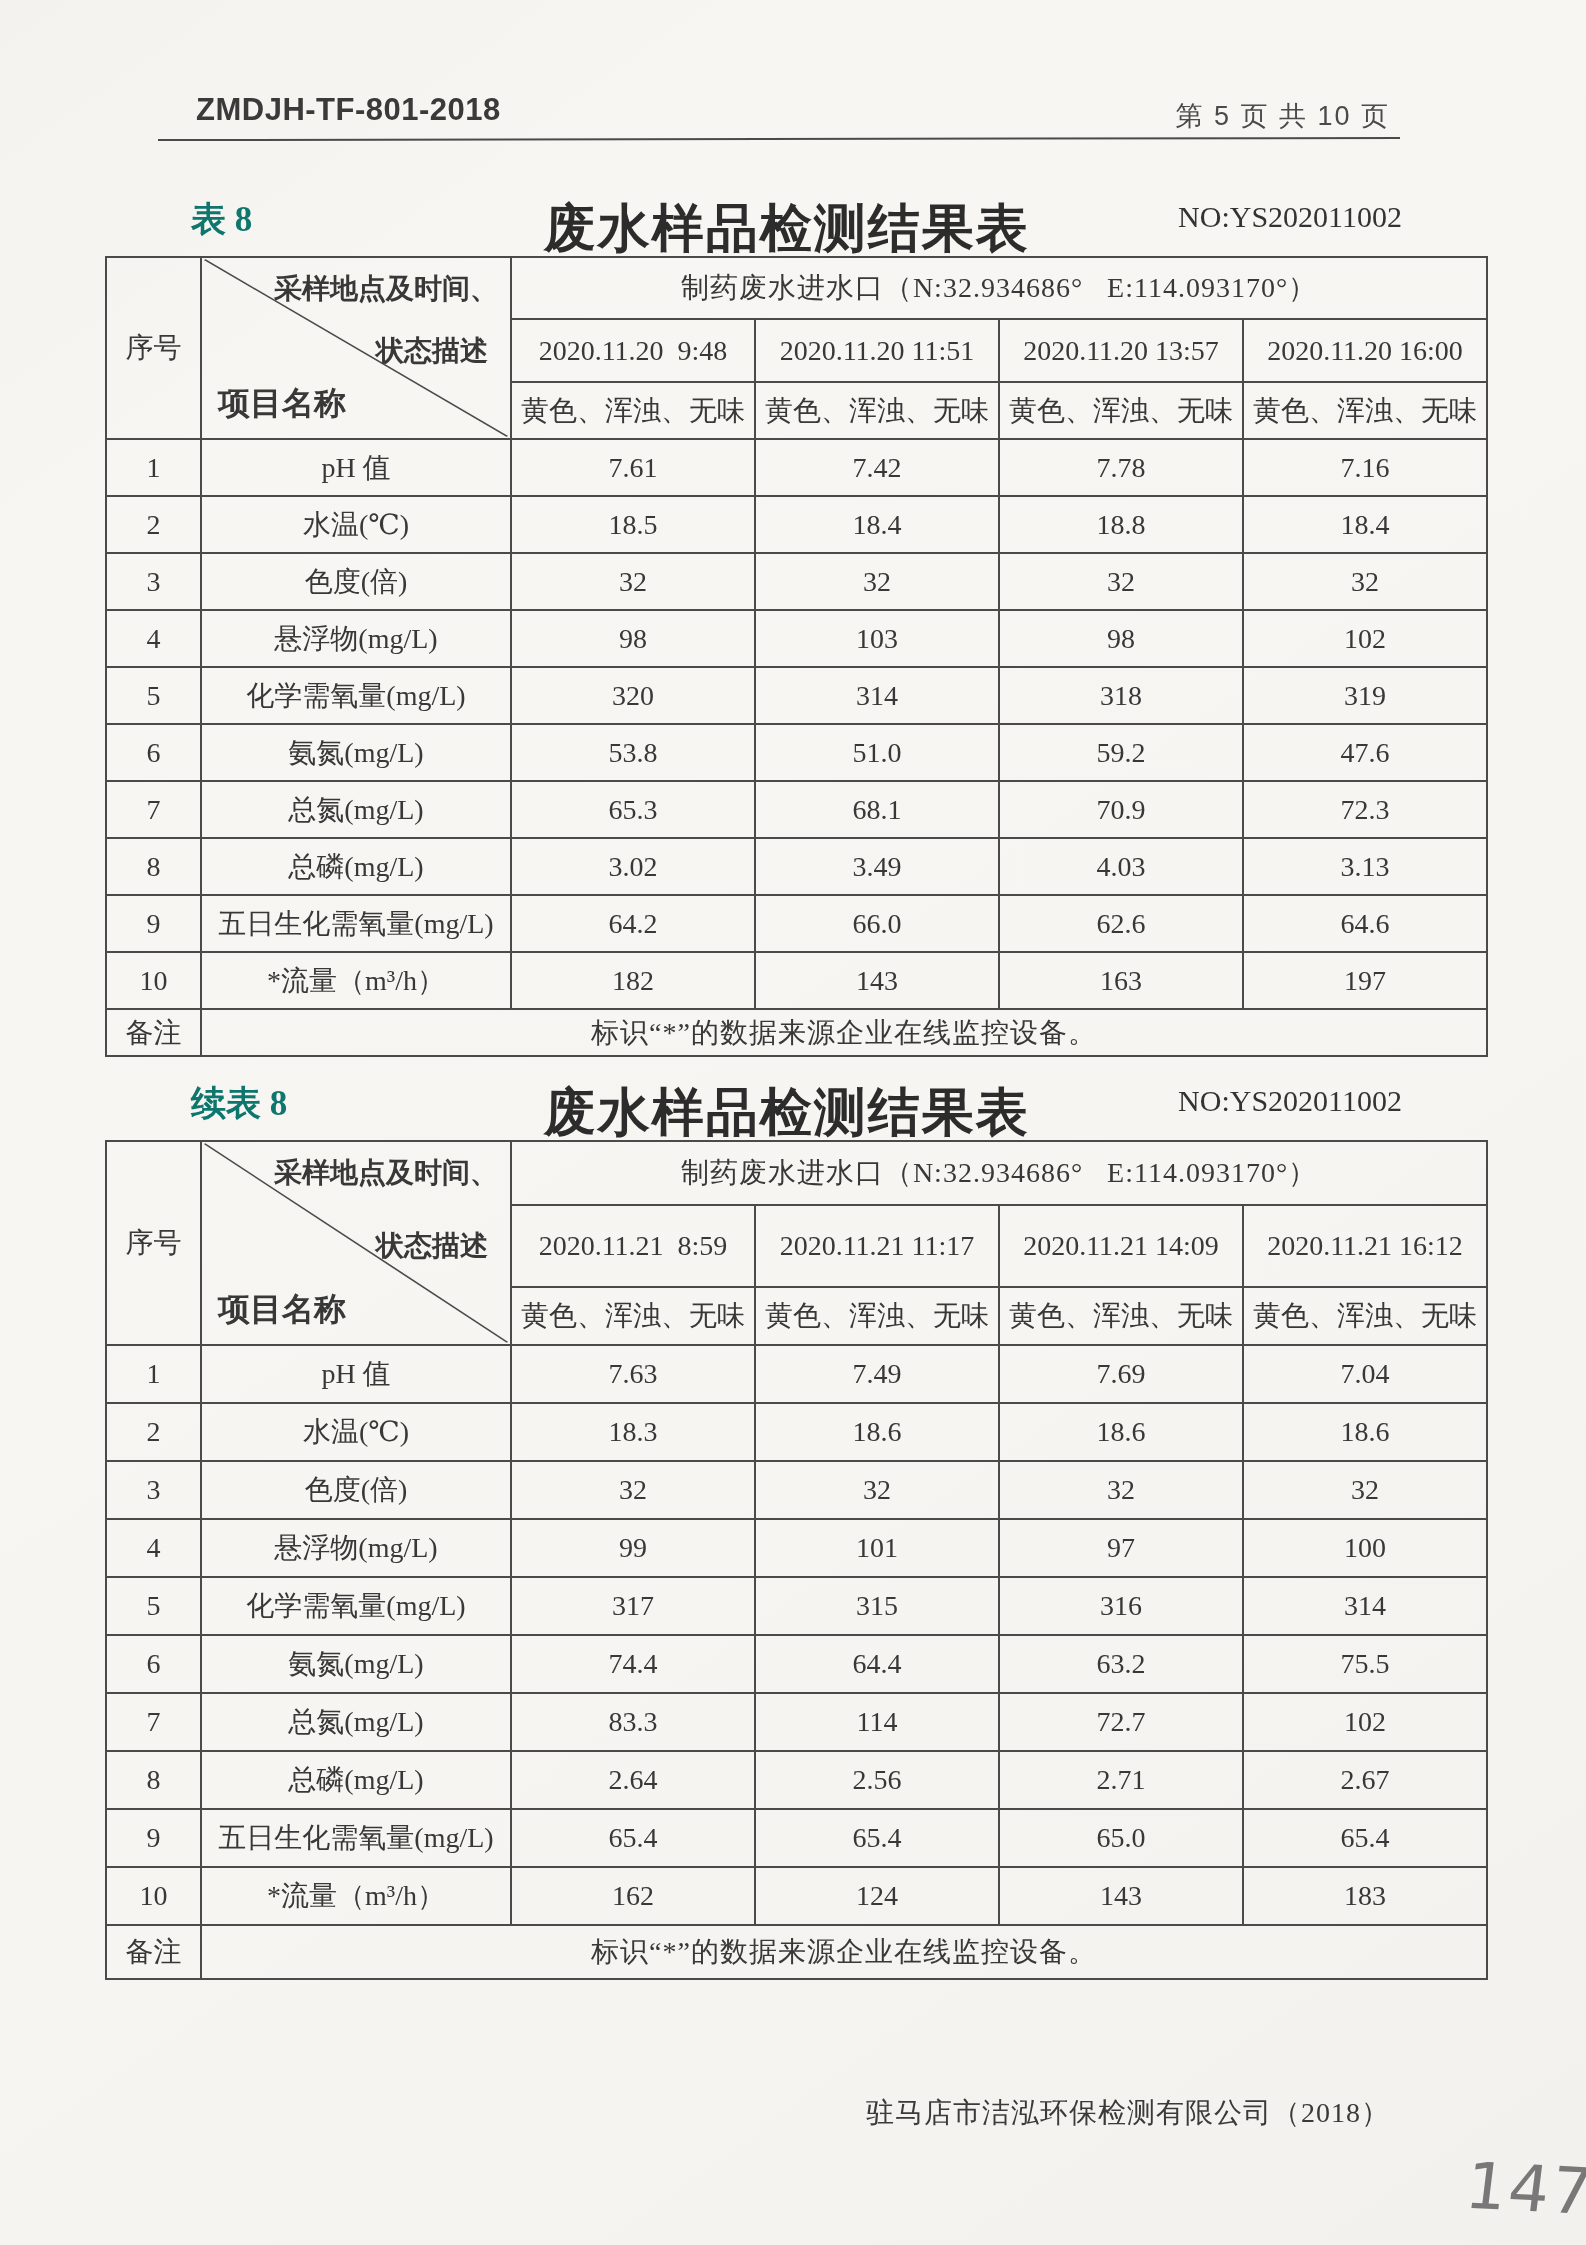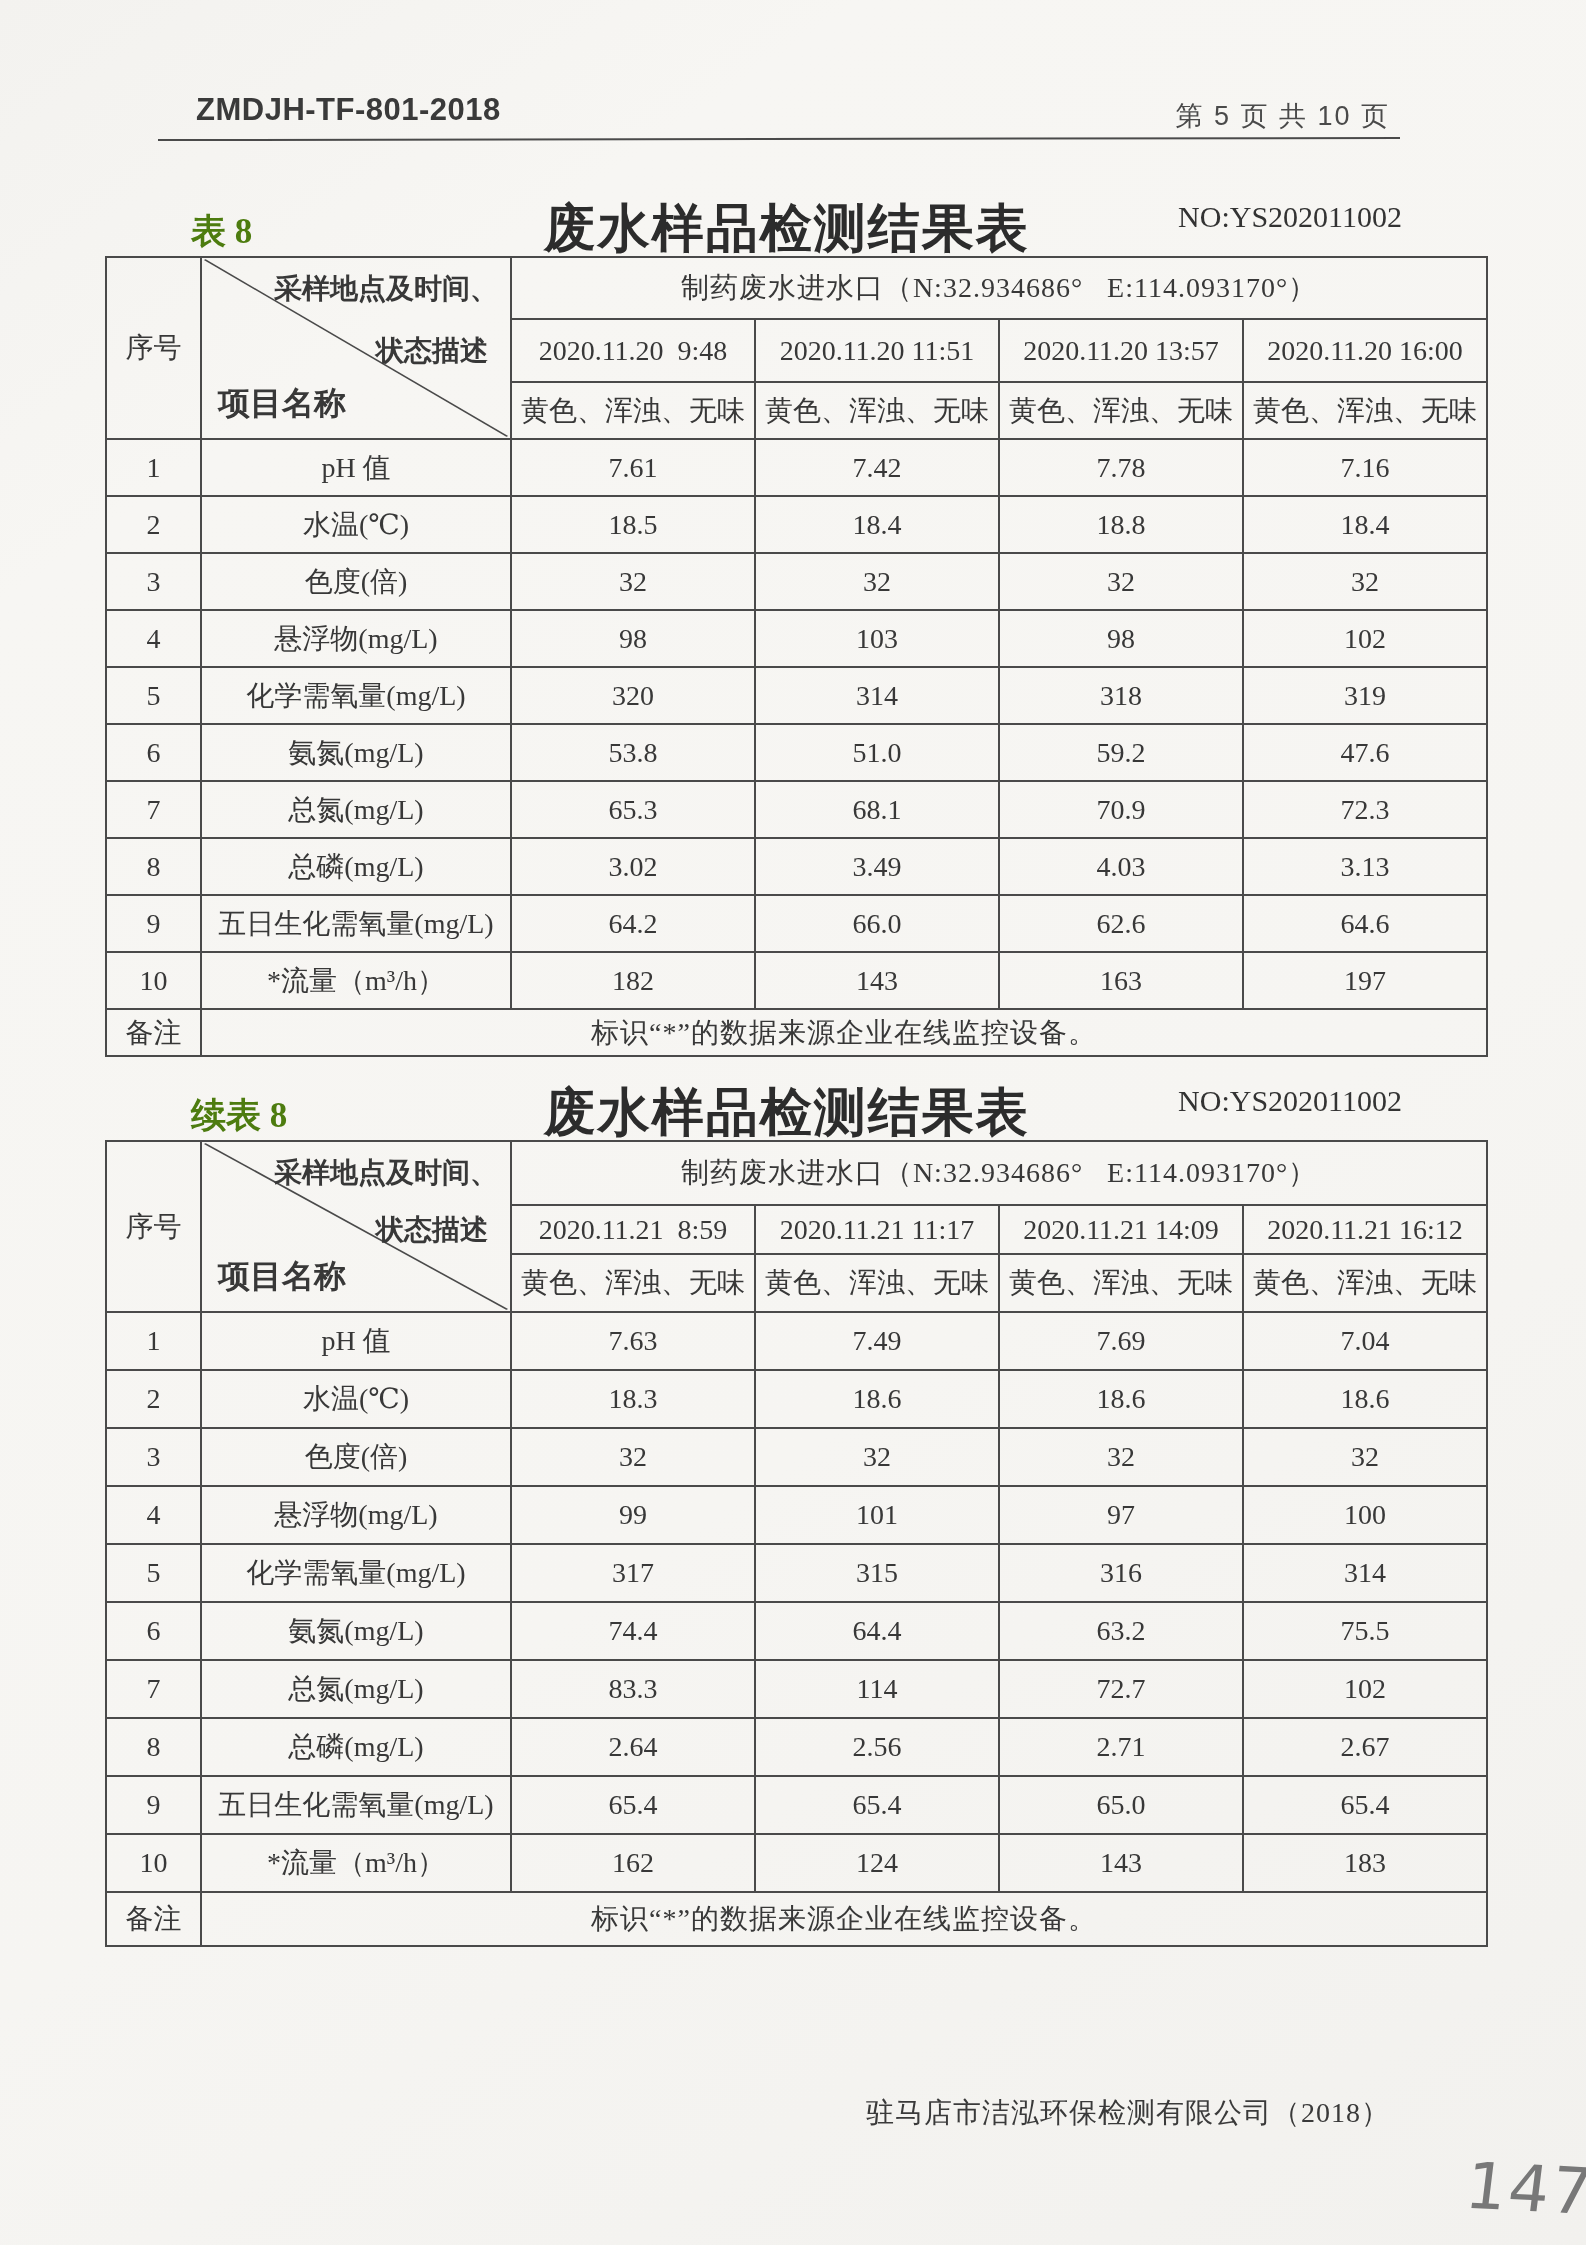--- a/index.html
+++ b/index.html
@@ -23,21 +23,21 @@
     font-family:"Liberation Sans","DejaVu Sans",sans-serif;
     font-size:27px;color:#4a4a4a;letter-spacing:2px;
   }
   .header-rule{
     position:absolute;left:158px;top:138px;width:1242px;height:2px;
     background:#4a4a4a;transform:rotate(-0.1deg);
   }
 
   
   .title-row{position:absolute;left:105px;width:1383px;height:48px;}
-  .t-label{position:absolute;left:86px;top:0;font-size:35px;font-weight:bold;color:#4d7c0f;margin-top:12px;}
+  .t-label{position:absolute;left:86px;top:0;font-size:35px;font-weight:bold;color:#0f766e;}
   .t-main{position:absolute;left:50%;top:-2px;transform:translateX(-52%);
           font-size:52px;font-weight:bold;color:#2c2c2c;letter-spacing:2px;}
   .t-no{position:absolute;right:86px;top:4px;font-size:30px;color:#333;}
   #title-row-1{top:196px;}
   #title-row-2{top:1080px;}
 
   
   table.results{
     position:absolute;left:105px;width:1383px;
     border-collapse:collapse;table-layout:fixed;
@@ -48,21 +48,21 @@
     border:2px solid #4a4a4a;
     padding:0 4px;text-align:center;vertical-align:middle;
     font-weight:normal;font-size:28px;color:#383838;
     overflow:hidden;white-space:nowrap;
   }
   col.c-serial{width:95px;}
   col.c-item{width:310px;}
   col.c-data{width:244px;}
 
   tr.r-loc{height:62px;} tr.r-time{height:63px;} tr.r-status{height:57px;padding-left:11px;}
-  #table-2 tr.r-loc{height:64px;} #table-2 tr.r-time{height:49px;} #table-2 tr.r-status{height:58px;}
+  #table-2 tr.r-loc{height:64px;} #table-2 tr.r-time{height:82px;} #table-2 tr.r-status{height:58px;}
   table.results tbody tr{height:57px;}
   #table-2 tbody tr{height:58px;}
   table.results tr.note-row{height:47px;}
   #table-2 tr.note-row{height:54px;}
 
   th.serial-h{font-weight:bold;font-size:29px;color:#2f2f2f;}
   th.loc-h{font-size:29px;letter-spacing:1px;}
   th.time-h{font-size:28px;}
   th.status-h{font-size:27px;}
 

